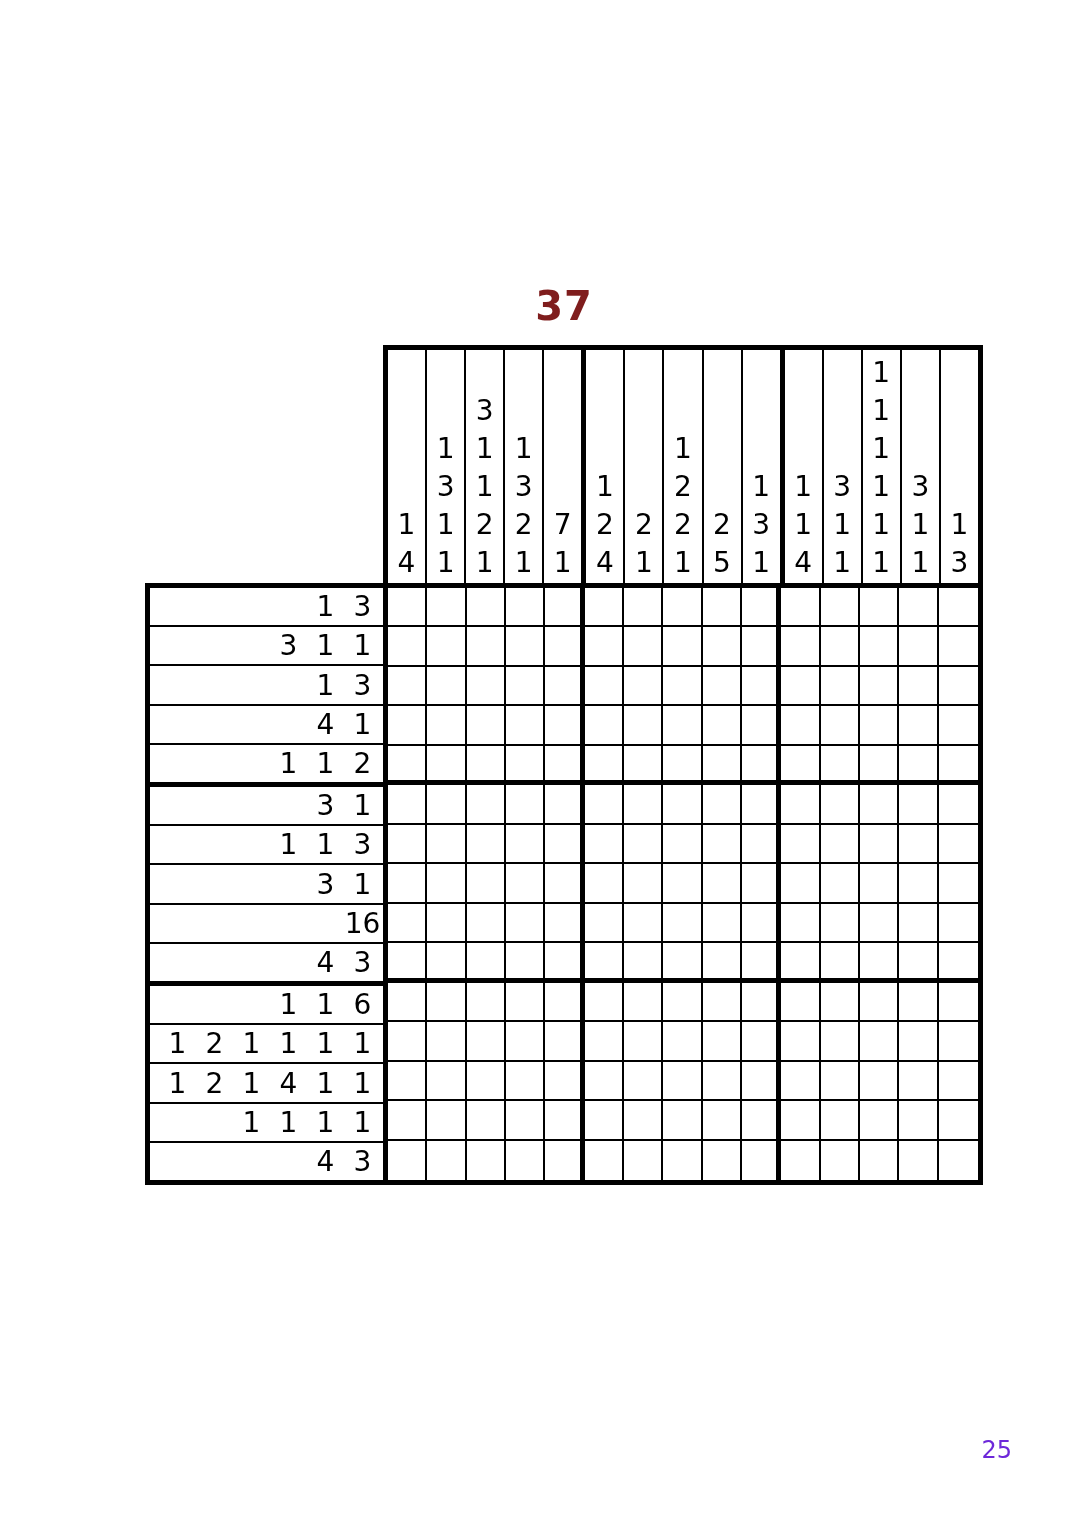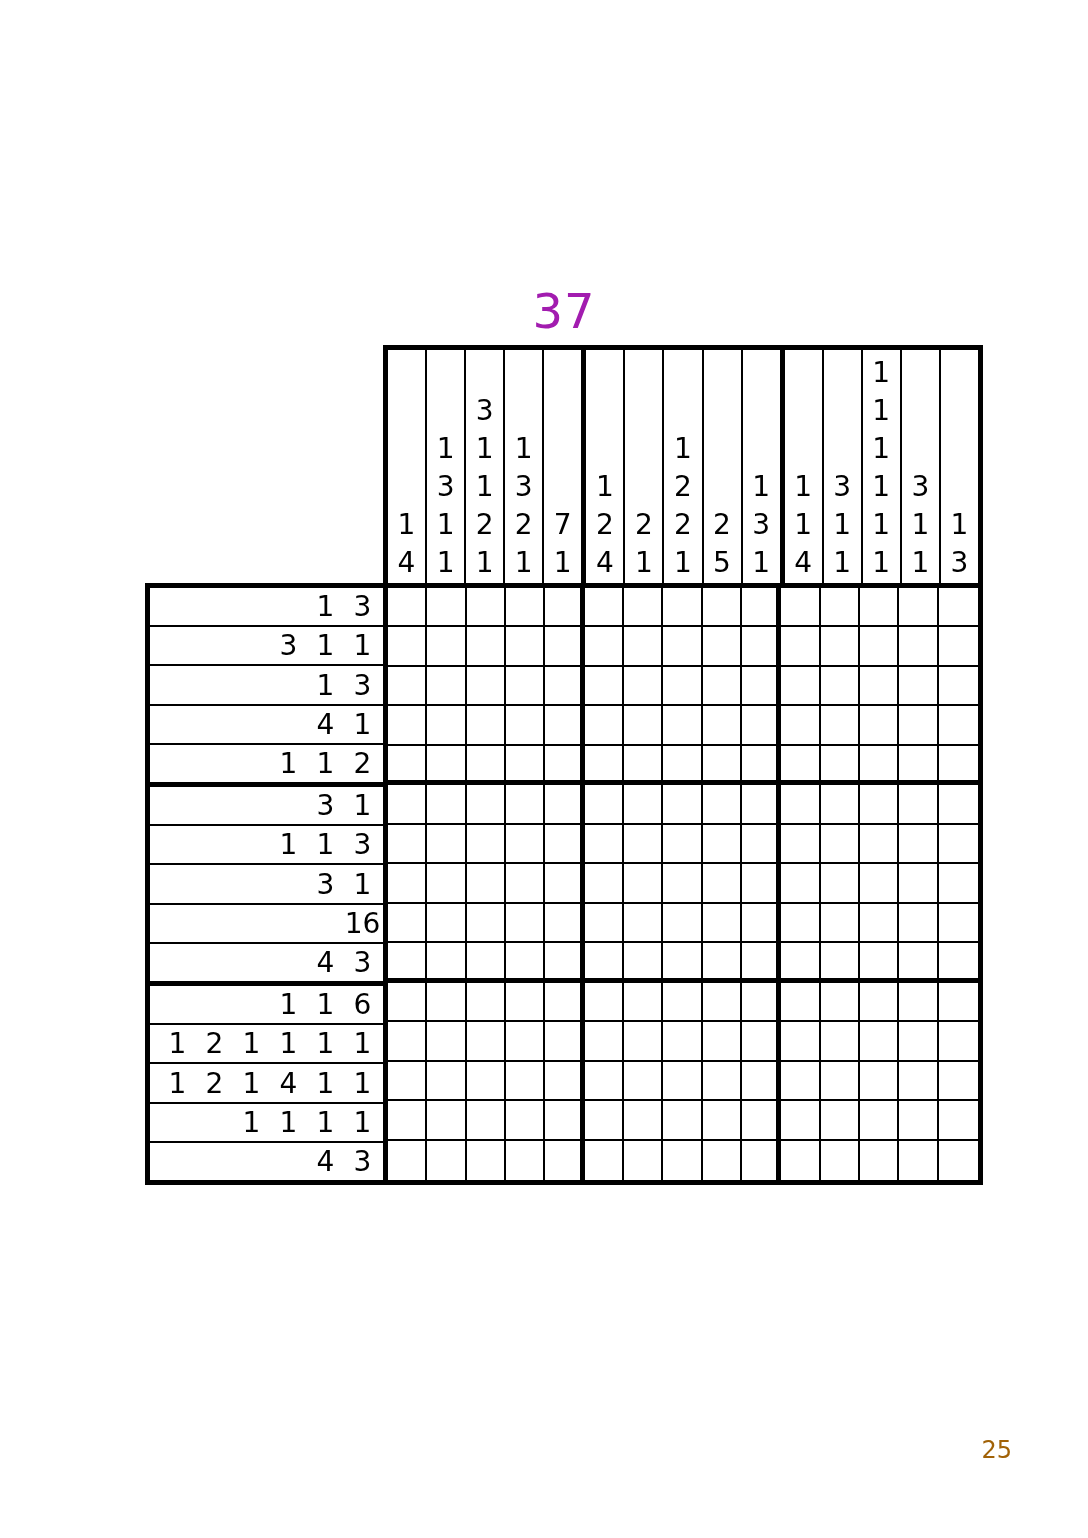--- a/index.html
+++ b/index.html
@@ -14,23 +14,24 @@
     height: 1538px;
     background: #ffffff;
     overflow: hidden;
   }
   .title {
     position: absolute;
     left: 145px;
     top: 283px;
     width: 838px;
     text-align: center;
-    font-size: 48px;
-    color: #a21caf;
+    font-size: 40px;
+    color: #7f1d1d;
     letter-spacing: 1px;
+    font-weight: bold;
   }
   
   .col-clues {
     position: absolute;
     left: 383px;
     top: 345px;
     width: 600px;
     height: 238px;
     box-sizing: border-box;
     border: 5px solid #000;
@@ -109,21 +110,21 @@
   }
   .cell.br-thick { border-right-width: 5px; }
   .cell.br-none  { border-right: none; }
   .cell.bb-thick { border-bottom-width: 5px; }
   .cell.bb-none  { border-bottom: none; }
   .page-number {
     position: absolute;
     right: 76px;
     top: 1436px;
     font-size: 24px;
-    color: #a16207;
+    color: #6d28d9;
   }
 </style>
 </head>
 <body>
 
 <div class="page">
 
   <div class="title">37</div>
 
   <div class="col-clues">

